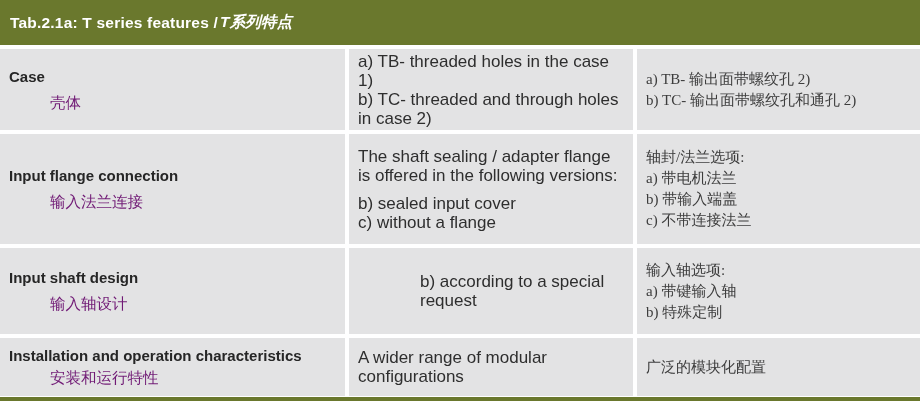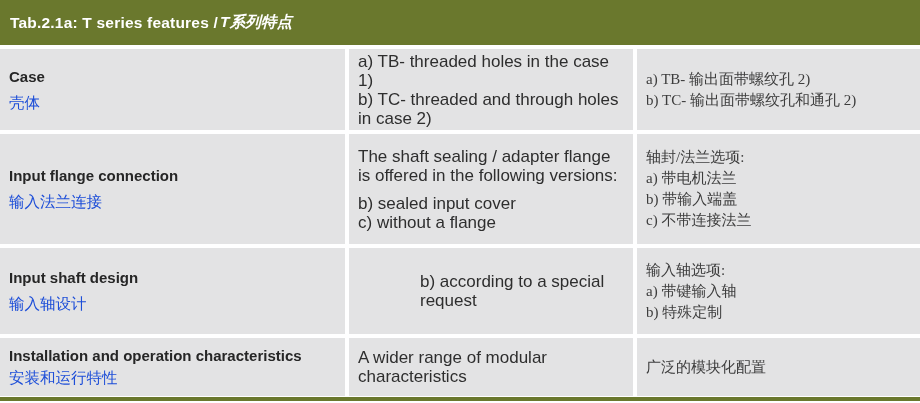--- a/index.html
+++ b/index.html
@@ -19,21 +19,21 @@
   .cell {
     background:#e3e3e4; display:flex; flex-direction:column;
     justify-content:center; padding:4px 10px 4px 9px;
   }
   .c1 { width:345px; }
   .c2 { width:284px; }
   .c3 { width:283px; }
   .feature-en { font-weight:bold; font-size:15px; line-height:19px; color:#262626; }
   .feature-zh {
     font-family:"Liberation Serif","DejaVu Serif",serif;
-    font-size:15.5px; line-height:20px; margin-top:7px; color:#1d4ed8;
+    font-size:15.5px; line-height:20px; margin-top:7px; color:#701a75;margin-left:41px;
   }
   .en-text { font-size:17px; line-height:19px; color:#2e2e2e; }
   .intro-gap { margin-bottom:9px; }
   .indent { padding-left:62px; }
   .zh-cell {
     font-family:"Liberation Serif","DejaVu Serif",serif;
     font-size:15px; line-height:21px; color:#3d3d3d;
   }
   .bottom-space { height:1px; background:#fff; }
   .bottom-bar { height:6px; background:#6a782d; }
@@ -103,21 +103,21 @@
   </div>
 
   <div class="hgap"></div>
 
   <div class="trow" style="height:58px">
     <div class="cell c1">
       <div class="feature-en">Installation and operation characteristics</div>
       <div class="feature-zh" style="margin-top:3px">安装和运行特性</div>
     </div>
     <div class="cell c2 en-text">
-      <div>A wider range of modular characteristics</div>
+      <div>A wider range of modular configurations</div>
     </div>
     <div class="cell c3 zh-cell">
       <div>广泛的模块化配置</div>
     </div>
   </div>
 
   <div class="bottom-space"></div>
   <div class="bottom-bar"></div>
 
 </div>

